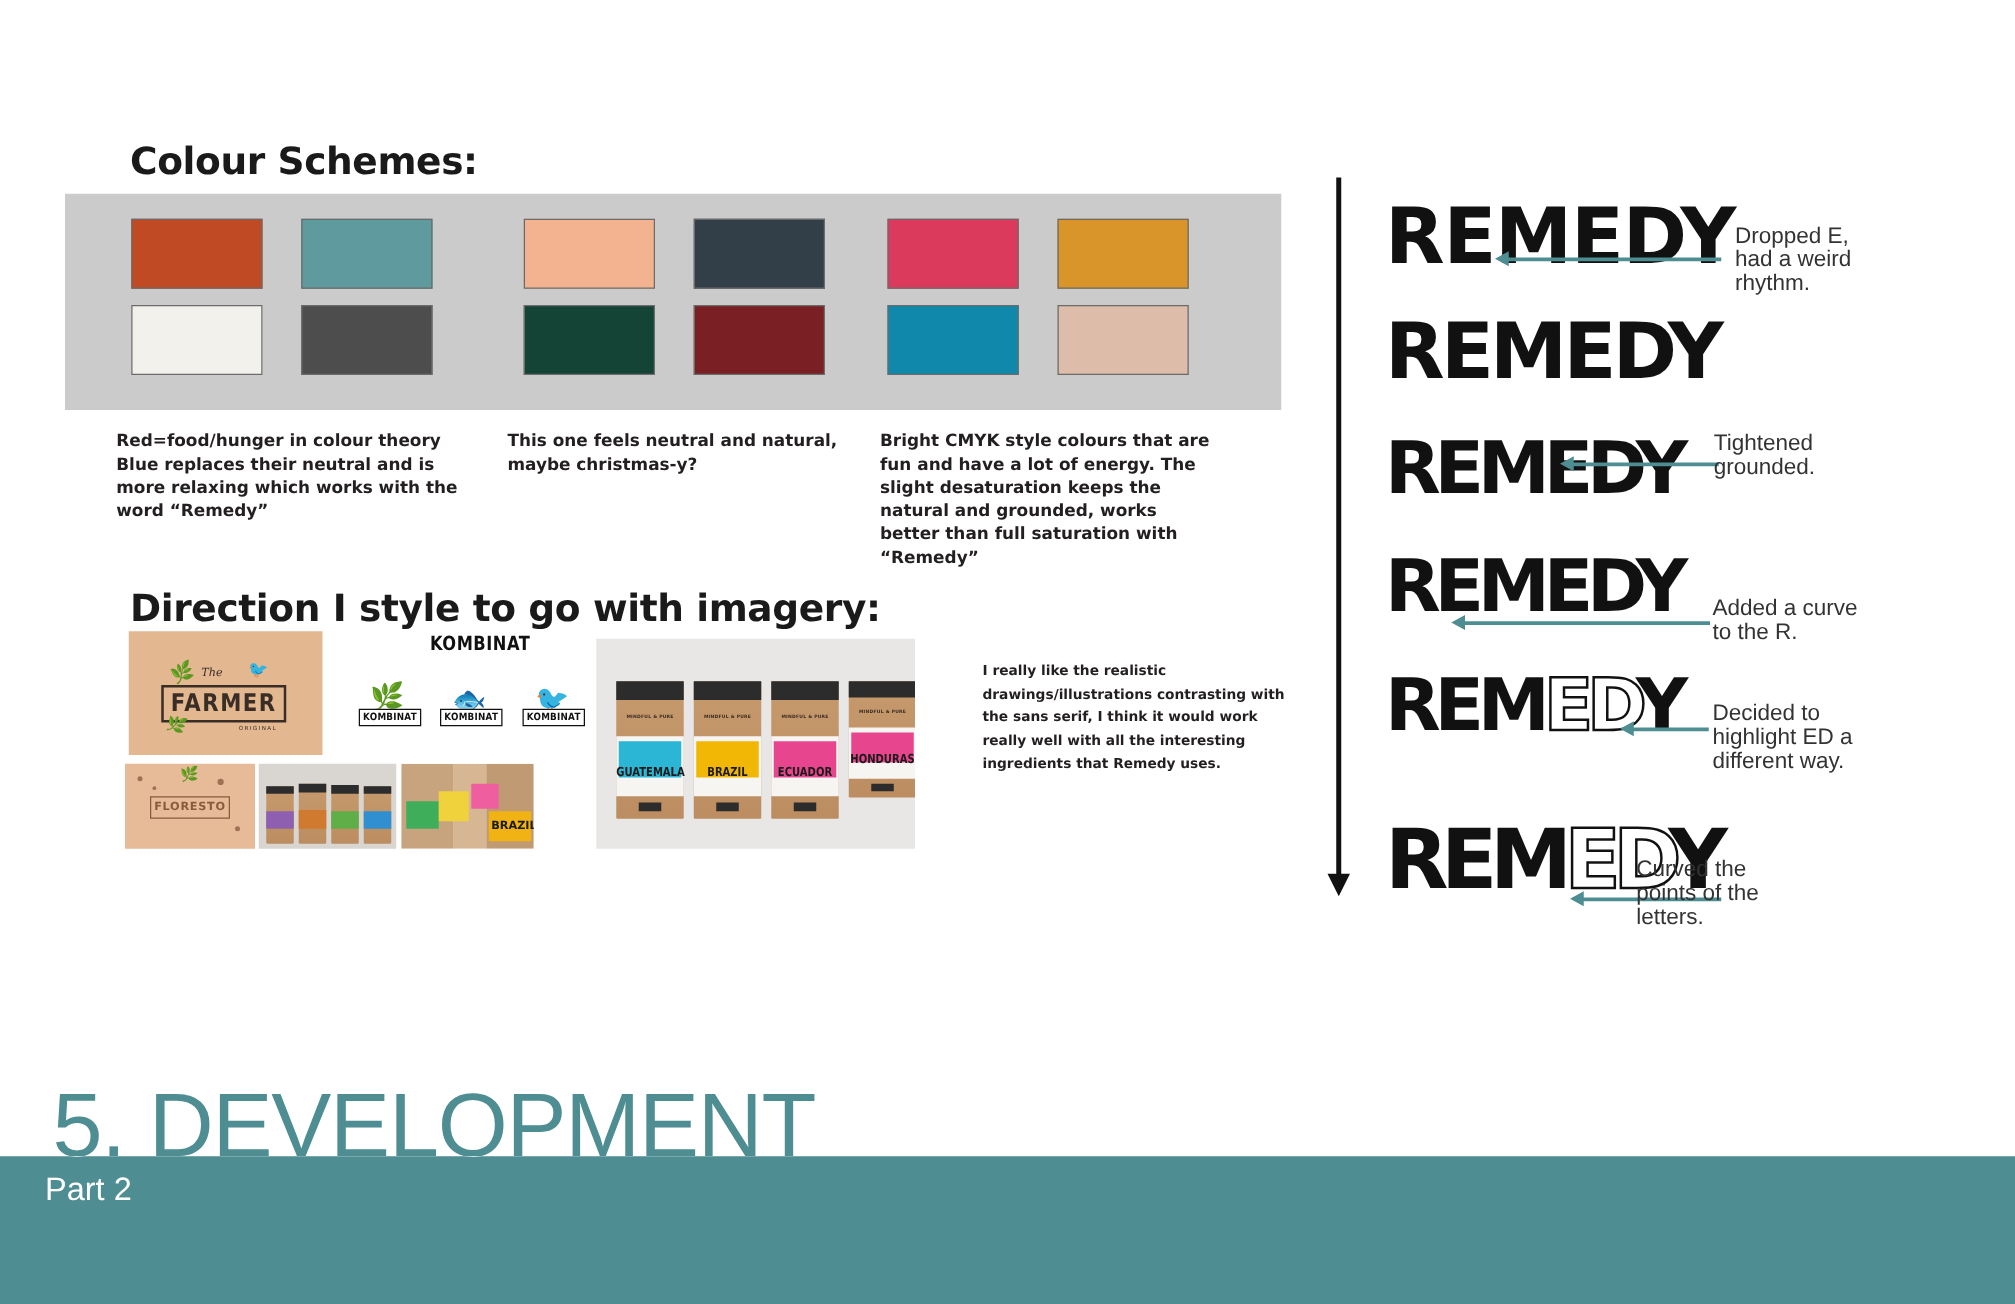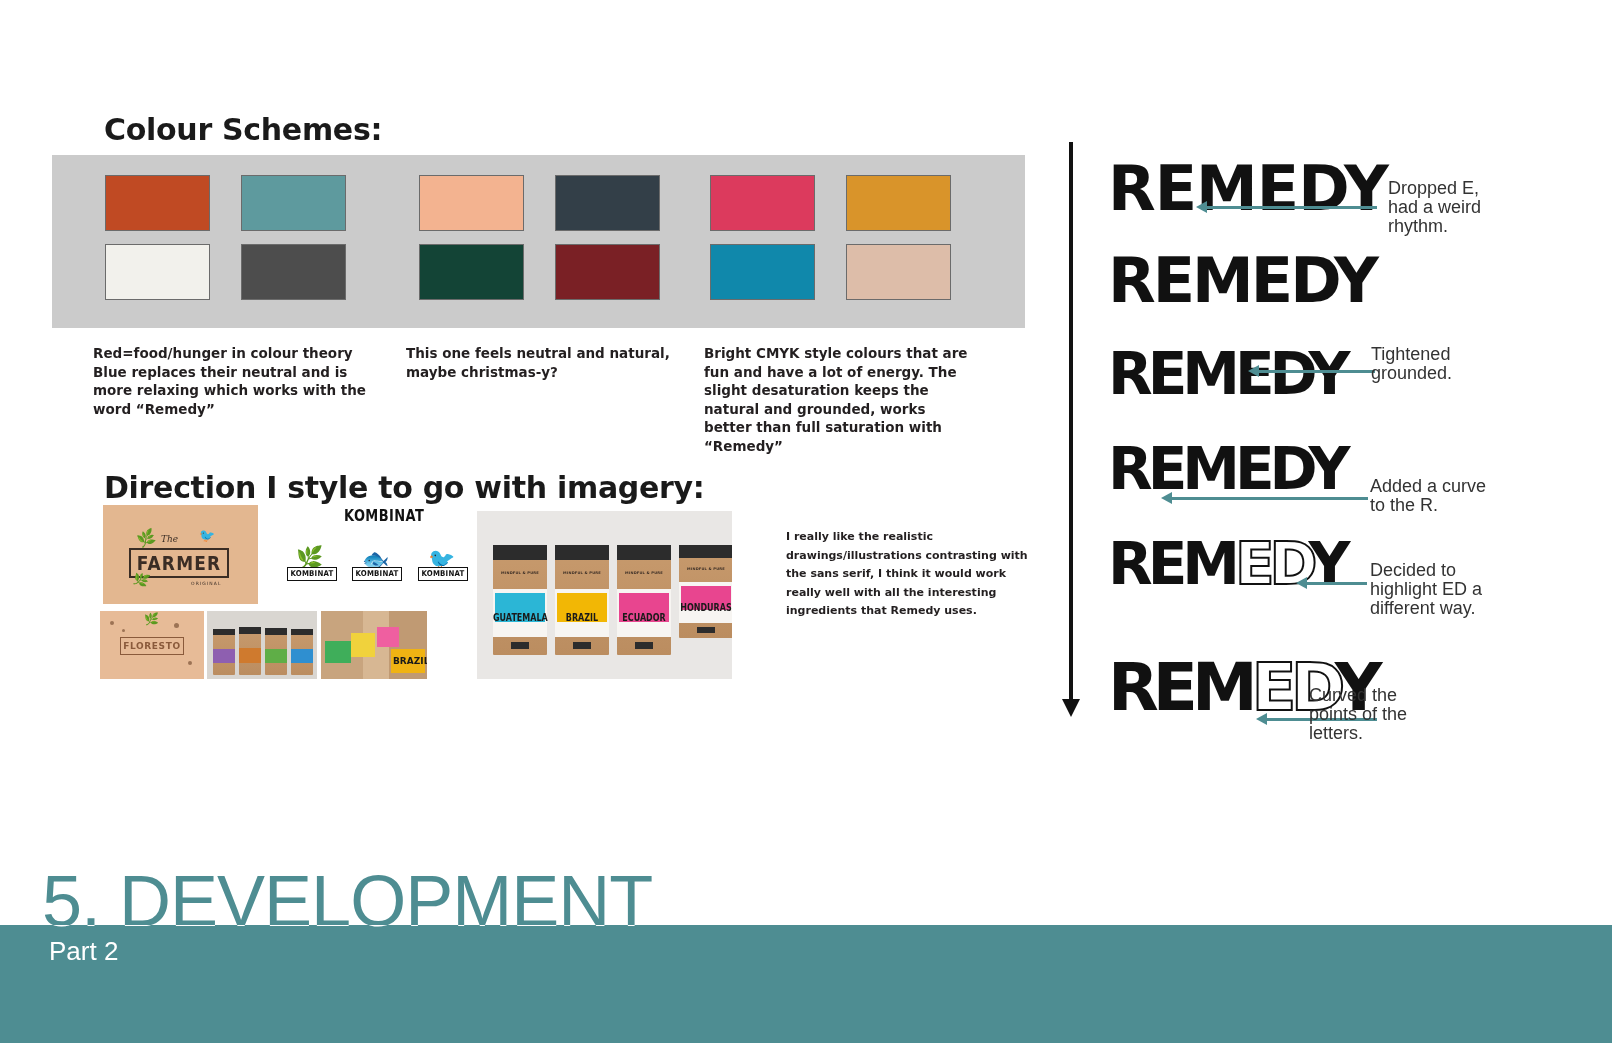--- a/index.html
+++ b/index.html
@@ -280,21 +280,21 @@
     left: 42px; top: -65px;
     font-family: "Liberation Sans", sans-serif;
     font-weight: 300;
     font-size: 72px;
     letter-spacing: -1px;
     color: #ffffff;
     white-space: nowrap;
   }
   #deck-subtitle {
     position: absolute;
-    left: 49px; top: 936px;
+    left: 36px; top: 936px;
     font-family: "Liberation Sans", sans-serif;
     font-weight: 400;
     font-size: 26px;
     color: #ffffff;
   }
 </style>
 </head>
 <body>
 
 <div class="section-heading" id="colour-schemes-heading">Colour Schemes:</div>

